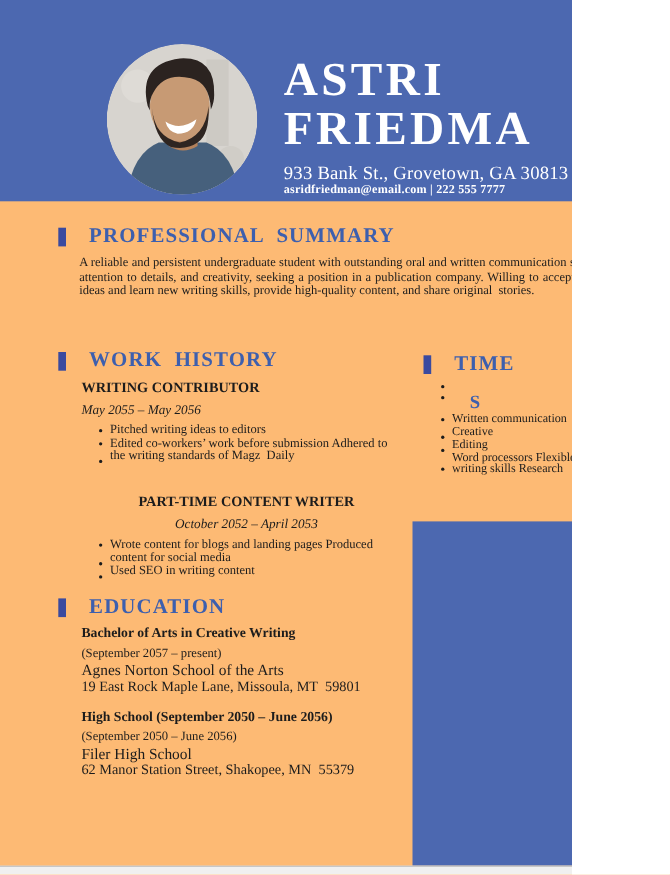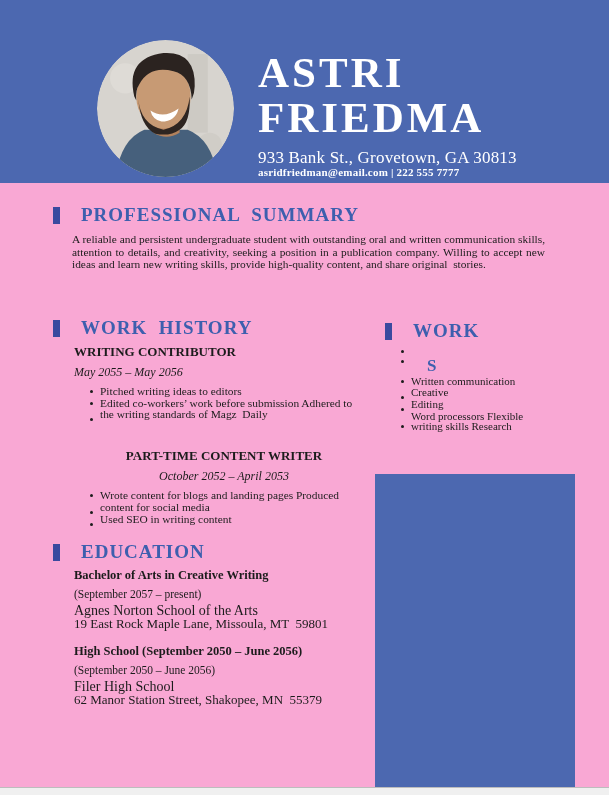--- a/index.html
+++ b/index.html
@@ -1,18 +1,18 @@
 <!DOCTYPE html>
 <html><head>
 <meta charset="utf-8">
 <style>
   * { margin:0; padding:0; box-sizing:border-box; }
   html,body { background:#ffffff; }
   body { font-family:"Liberation Serif","DejaVu Serif",serif; color:#1c1c1c; }
-  .page { position:relative; width:609px; height:795px; background:#f9a8d4; overflow:hidden; }
+  .page { position:relative; width:520px; height:795px; background:#fdba74; overflow:hidden; }
 
   
   .band { position:absolute; left:0; top:0; width:609px; height:183px; background:#4c68b0; }
   .photo { position:absolute; left:97px; top:40px; width:137px; height:137px; border-radius:50%; overflow:hidden; }
   .photo svg { display:block; width:100%; height:100%; }
   .idblock { position:absolute; left:258px; top:50px; color:#ffffff; }
   .name-line { font-size:43px; line-height:45px; font-weight:bold; letter-spacing:3px; white-space:pre; }
   .addr-line { font-size:17px; line-height:12px; font-weight:normal; margin-top:12px; letter-spacing:.2px; white-space:pre; }
   .mail-line { font-size:11px; line-height:12px; font-weight:bold; margin-top:2px; letter-spacing:.2px; white-space:pre; }
 
@@ -113,21 +113,21 @@
     <div class="job-dates">October 2052 – April 2053</div>
     <div class="blines">
         <div class="bline"><span class="bdot"></span><span class="btxt">Wrote content for blogs and landing pages Produced</span></div>
         <div class="bline"><span class="bdot low"></span><span class="btxt">content for social media</span></div>
         <div class="bline"><span class="bdot low"></span><span class="btxt">Used SEO in writing content</span></div>
       </div>
   </div>
 
   <div class="section-head" style="left:385px; top:320px;">
     <span class="mark"></span>
-    <span class="h2txt">WORK</span>
+    <span class="h2txt">TIME</span>
   </div>
   <div class="skills-lines">
       <div class="bline blank"><span class="bdot"></span><span class="btxt"></span></div>
       <div class="bline accent"><span class="bdot"></span><span class="btxt">S</span></div>
       <div class="bline"><span class="bdot"></span><span class="btxt">Written communication</span></div>
       <div class="bline"><span class="bdot low"></span><span class="btxt">Creative</span></div>
       <div class="bline"><span class="bdot low"></span><span class="btxt">Editing</span></div>
       <div class="bline"><span class="bdot hidden"></span><span class="btxt">Word processors Flexible</span></div>
       <div class="bline"><span class="bdot"></span><span class="btxt">writing skills Research</span></div>
     </div>

